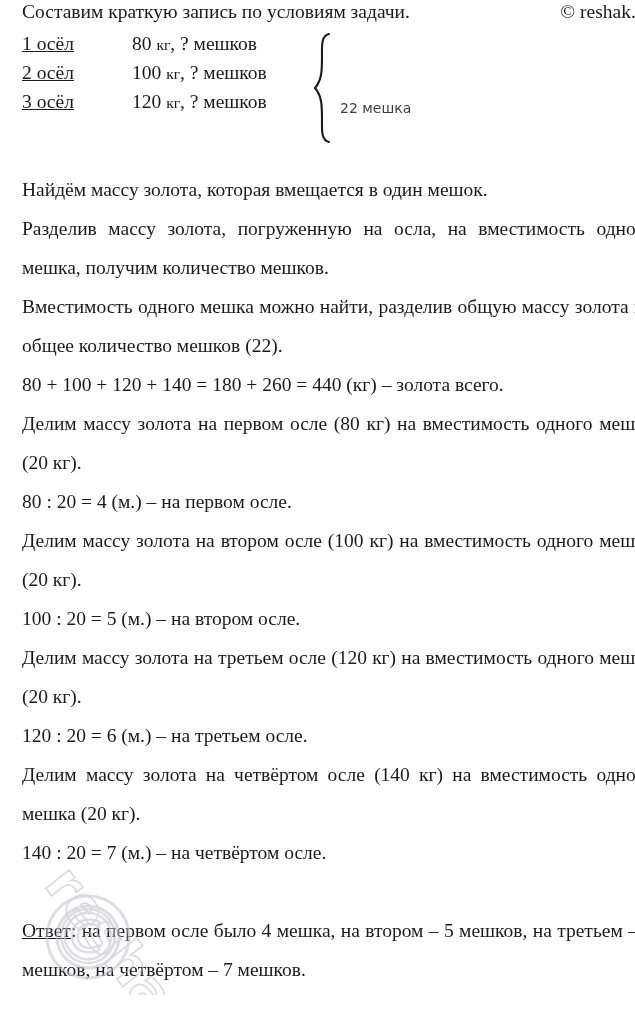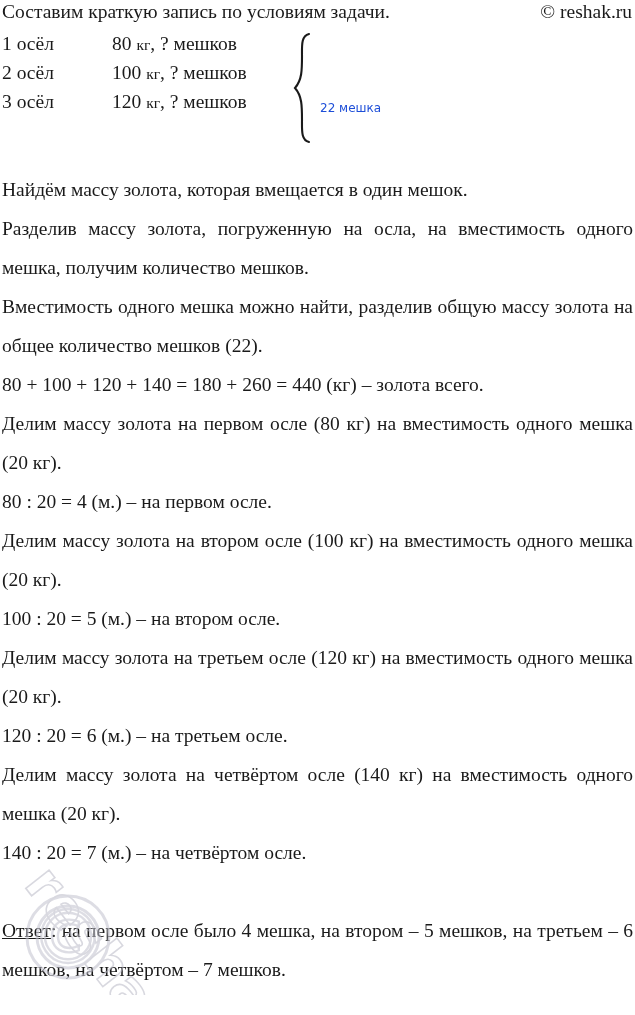--- a/index.html
+++ b/index.html
@@ -14,20 +14,21 @@
     overflow: hidden;
     font-family: "Liberation Serif", "DejaVu Serif", serif;
     color: #1a1a1a;
   }
 
   .page {
     position: relative;
     width: 517px;
     height: 1015px;
     padding: 0;
+    margin-left: 20px;
   }
 
   
   .header-row {
     position: absolute;
     left: 0;
     top: 0;
     width: 635px;
     height: 26px;
   }
@@ -64,20 +65,21 @@
   }
   .cond-table td {
     font-size: 19.5px;
     line-height: 28px;
     padding: 0;
     white-space: nowrap;
     vertical-align: baseline;
   }
   .cond-table td.c-label {
     width: 110px;
+    text-decoration: underline;
   }
   .cond-table td.c-value {
     padding-left: 0px;
   }
   .unit {
     font-size: 15.5px;
   }
 
   
   .brace {
@@ -87,24 +89,24 @@
     width: 26px;
     height: 112px;
   }
   .brace svg { display:block; }
 
   .brace-label {
     position: absolute;
     left: 320px;
     top: 69px;
     font-family: "DejaVu Sans", "Liberation Sans", sans-serif;
-    font-size: 12px;
+    font-size: 14px;
     line-height: 18px;
     white-space: nowrap;
-    color: #1d4ed8;
+    color: #404040;
     text-align: right;
   }
 
   
   .body-block {
     position: absolute;
     left: 2px;
     top: 170px;
     width: 631px;
   }

